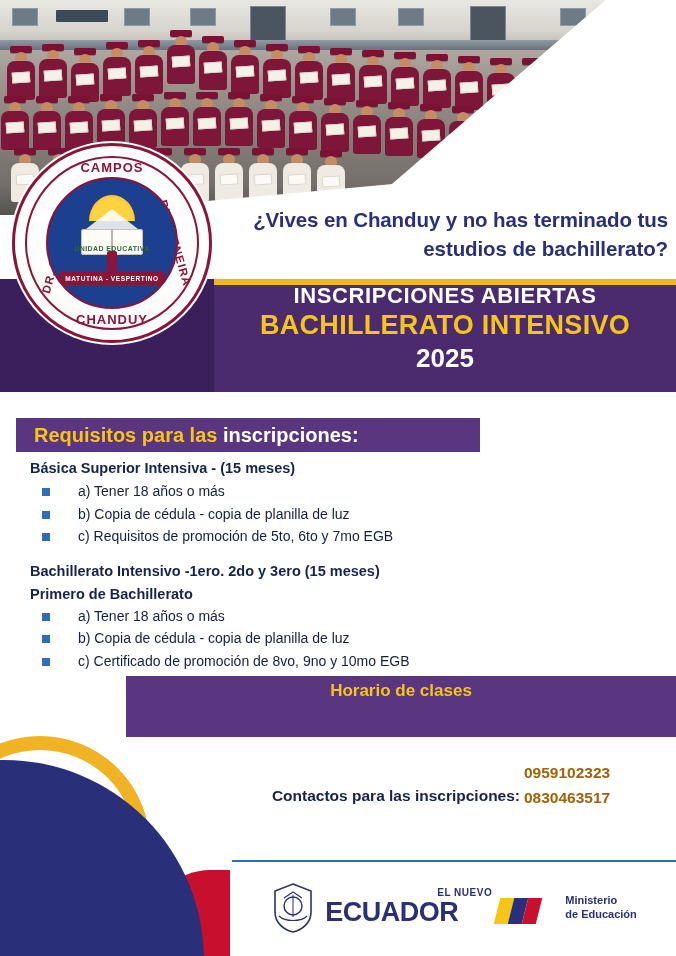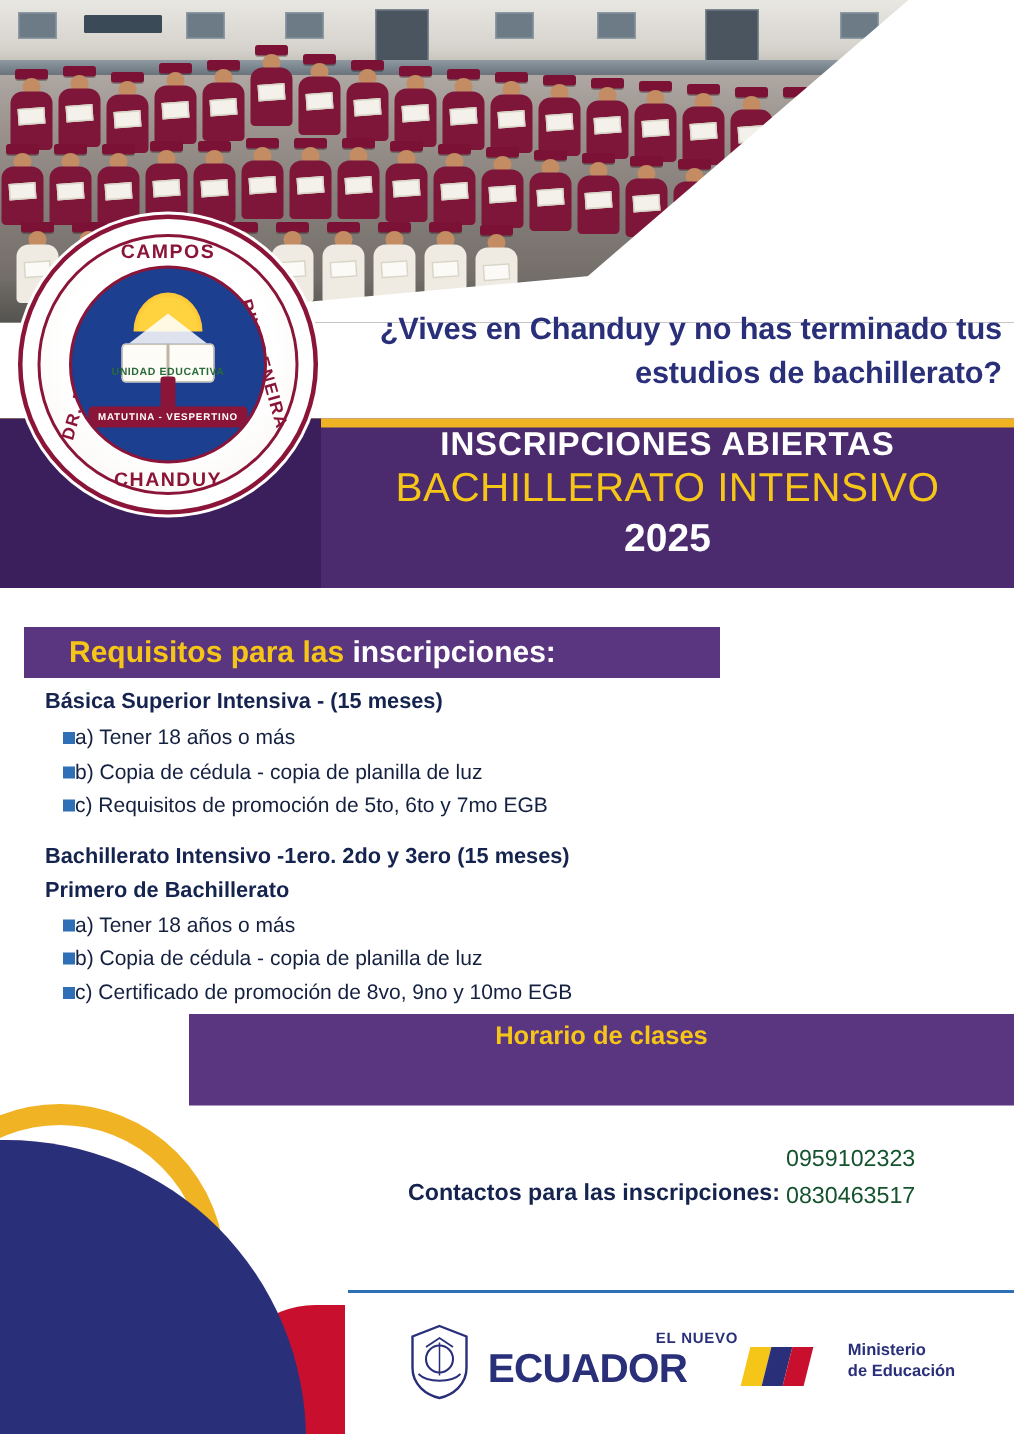--- a/index.html
+++ b/index.html
@@ -110,21 +110,21 @@
   }
   .hero-left-dark {
     position: absolute; left: 0; top: 279px; width: 214px; height: 113px;
     background: #3a1f5c;
   }
   .hero-text {
     position: absolute; left: 214px; top: 283px; width: 462px;
     text-align: center; color: #ffffff;
   }
   .hero-text .l1 { font-size: 22px; font-weight: bold; letter-spacing: 0.6px; }
-  .hero-text .l2 { font-size: 27px; font-weight: normal; color: #f5c518; letter-spacing: 0.3px; margin-top: 1px;}
+  .hero-text .l2 { font-size: 27px; font-weight: bold; color: #f5c518; letter-spacing: 0.3px; margin-top: 1px;}
   .hero-text .l3 { font-size: 26px; font-weight: bold; color: #ffffff; margin-top: 2px;}
 
   
   .seal {
     position: absolute; left: 12px; top: 143px; width: 200px; height: 200px;
   }
   .seal-outer {
     position: absolute; inset: 0; border-radius: 50%;
     background: #ffffff;
     border: 3px solid #8a1538;
@@ -199,37 +199,37 @@
 
   
   .req-bar {
     position: absolute; left: 16px; top: 418px; width: 464px; height: 34px;
     background: #5a3580;
   }
   .req-bar .t {
     position: absolute; left: 18px; top: 6px;
     font-size: 20px; font-weight: bold; color: #ffffff;
   }
-  .req-bar .t b { color: #f5c518; margin-left: 12px; }
+  .req-bar .t b { color: #f5c518; }
 
   .req-body {
     position: absolute; left: 30px; top: 460px; width: 520px;
     color: #1b1b3a;
   }
   .grp-title {
     font-size: 14.5px; font-weight: bold; color: #15234f;
     margin-bottom: 7px;
   }
   .grp-sub {
     font-size: 14.5px; font-weight: bold; color: #15234f;
     margin-top: 1px; margin-bottom: 6px;
   }
   ul.reqs { list-style: none; margin: 0 0 0 12px; padding: 0; }
   ul.reqs li {
-    position: relative; padding-left: 8px; margin-bottom: 6.5px;
+    position: relative; padding-left: 36px; margin-bottom: 6.5px;
     font-size: 14px; color: #14203f;
   }
   ul.reqs li:before {
     content: ""; position: absolute; left: 0; top: 5px;
     width: 8px; height: 8px; background: #2f6fb5;
   }
   .gap { height: 12px; }
 
   
   .sched {
@@ -240,21 +240,21 @@
   .sched .l2 { font-size: 23px; font-weight: bold; margin-top: 2px; }
   .sched .l2 .hrs { color: #f5c518; }
 
   
   .contact-label {
     position: absolute; left: 120px; top: 787px; width: 400px;
     text-align: right; font-size: 15.5px; font-weight: bold; color: #15234f;
   }
   .contact-nums {
     position: absolute; left: 524px; top: 760px; width: 140px;
-    font-size: 15.5px; color: #14532d; line-height: 1.62; font-weight: normal;
+    font-size: 15.5px; color: #a16207; line-height: 1.62; font-weight: bold;
   }
 
   
   .gold-arc {
     position: absolute; left: -70px; top: 736px; width: 220px; height: 220px;
     border: 14px solid #f0b323; border-radius: 50%;
     background: transparent;
   }
   .blue-blob {
     position: absolute; left: -96px; top: 760px; width: 300px; height: 200px;

